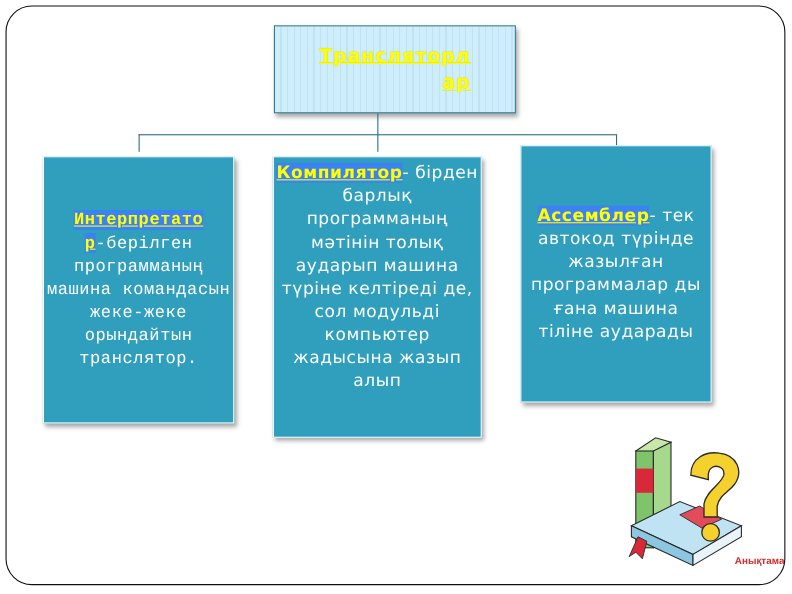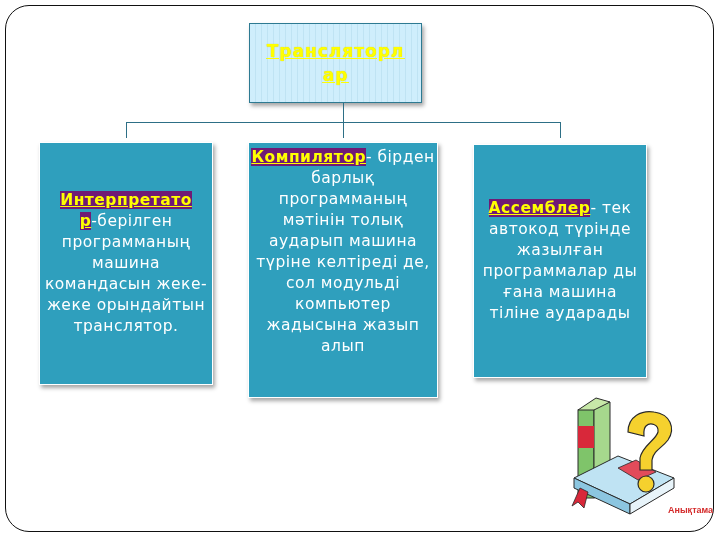--- a/index.html
+++ b/index.html
@@ -1,64 +1,64 @@
 <!DOCTYPE html>
 <html><head>
 <meta charset="utf-8">
 <style>
   html, body { margin:0; padding:0; }
   body { width:720px; height:540px; background:#ffffff; position:relative; overflow:hidden;
          font-family:"DejaVu Sans", sans-serif; }
   .frame { position:absolute; left:5px; top:5px; width:709px; height:527px;
            border:1.5px solid #111; border-radius:24px; box-sizing:border-box; }
-  .root { position:absolute; left:249px; top:23px; width:173px; height:80px; box-sizing:border-box;
+  .root { position:absolute; left:249px; top:23px; width:220px; height:80px; box-sizing:border-box;
           border:1px solid #2d7a92; box-shadow:2px 3px 4px rgba(0,0,0,0.35);
           background: repeating-linear-gradient(90deg, #cfeefc 0px, #cfeefc 5px, #bfe3f3 5px, #bfe3f3 6px);
-          display:flex; align-items:center; justify-content:center; text-align:center; }
+          display:flex; align-items:center; justify-content:center; text-align:right; }
   .root span { color:#ffff00; font-weight:bold; font-size:17px; line-height:24px; text-decoration:underline;
                letter-spacing:1px; text-shadow:0 0 1px #c8c800; padding:0 6px; }
   .line { position:absolute; background:#2d6f86; }
   .box { position:absolute; background:#2f9fbd; box-sizing:border-box; border:1px solid #ffffff;
          box-shadow:2px 3px 4px rgba(0,0,0,0.35); color:#ffffff; text-align:center;
          font-size:15.5px; line-height:21px; letter-spacing:0.5px;
          display:flex; align-items:center; justify-content:center; }
   .box .inner { padding:0 2px; }
-  .hl { color:#ffff00; font-weight:bold; text-decoration:underline; background:#701a75; }
+  .hl { color:#ffff00; font-weight:bold; text-decoration:underline; background:#3b82f6; }
   .picture { position:absolute; left:566px; top:388px; width:120px; height:135px; }
   .picture-caption { position:absolute; left:668px; top:505px; font-family:"Liberation Sans", sans-serif;
                      font-size:9px; font-weight:bold; color:#d42b2b; }
 </style>
 </head>
 <body>
 
 <div class="frame"></div>
 
 <div class="root">
   <span><span>Трансляторл</span><br><span>ар</span></span>
 </div>
 
 <div class="line" style="left:343px; top:103px; width:1px; height:19px;"></div>
 <div class="line" style="left:126px; top:122px; width:434px; height:1px;"></div>
 <div class="line" style="left:126px; top:122px; width:1px; height:16px;"></div>
 <div class="line" style="left:343px; top:122px; width:1px; height:16px;"></div>
 <div class="line" style="left:560px; top:122px; width:1px; height:16px;"></div>
 
-<div class="box" style="left:39px; top:142px; width:174px; height:243px;">
+<div class="box" style="left:39px; top:142px; width:174px; height:243px;font-family:Liberation Mono, monospace;">
   <div class="inner">
     <span class="hl"><span>Интерпретато</span><br><span>р</span></span><span>-берілген программаның машина командасын жеке-жеке орындайтын транслятор.</span>
   </div>
 </div>
 
 <div class="box" style="left:248px; top:142px; width:190px; height:256px; align-items:flex-start;">
   <div class="inner" style="padding-top:4px;">
     <span class="hl">Компилятор</span><span>- бірден барлық программаның мәтінін толық аударып машина түріне келтіреді де, сол модульді компьютер жадысына жазып  алып</span>
   </div>
 </div>
 
-<div class="box" style="left:473px; top:144px; width:174px; height:234px;">
+<div class="box" style="left:473px; top:132px; width:174px; height:234px;">
   <div class="inner">
     <span class="hl">Ассемблер</span><span>- тек автокод түрінде жазылған программалар ды ғана машина тіліне аударады</span>
   </div>
 </div>
 
 <svg class="picture" viewBox="0 0 120 135">
 
   <polygon points="12,22 30,10 44,14 26,26" fill="#c7e8a8" stroke="#2a2a2a" stroke-width="1"></polygon>
   <rect x="12" y="22" width="16" height="88" fill="#7fc46a" stroke="#2a2a2a" stroke-width="1"></rect>
   <polygon points="28,22 44,14 44,100 28,110" fill="#a6d88d" stroke="#2a2a2a" stroke-width="1"></polygon>

